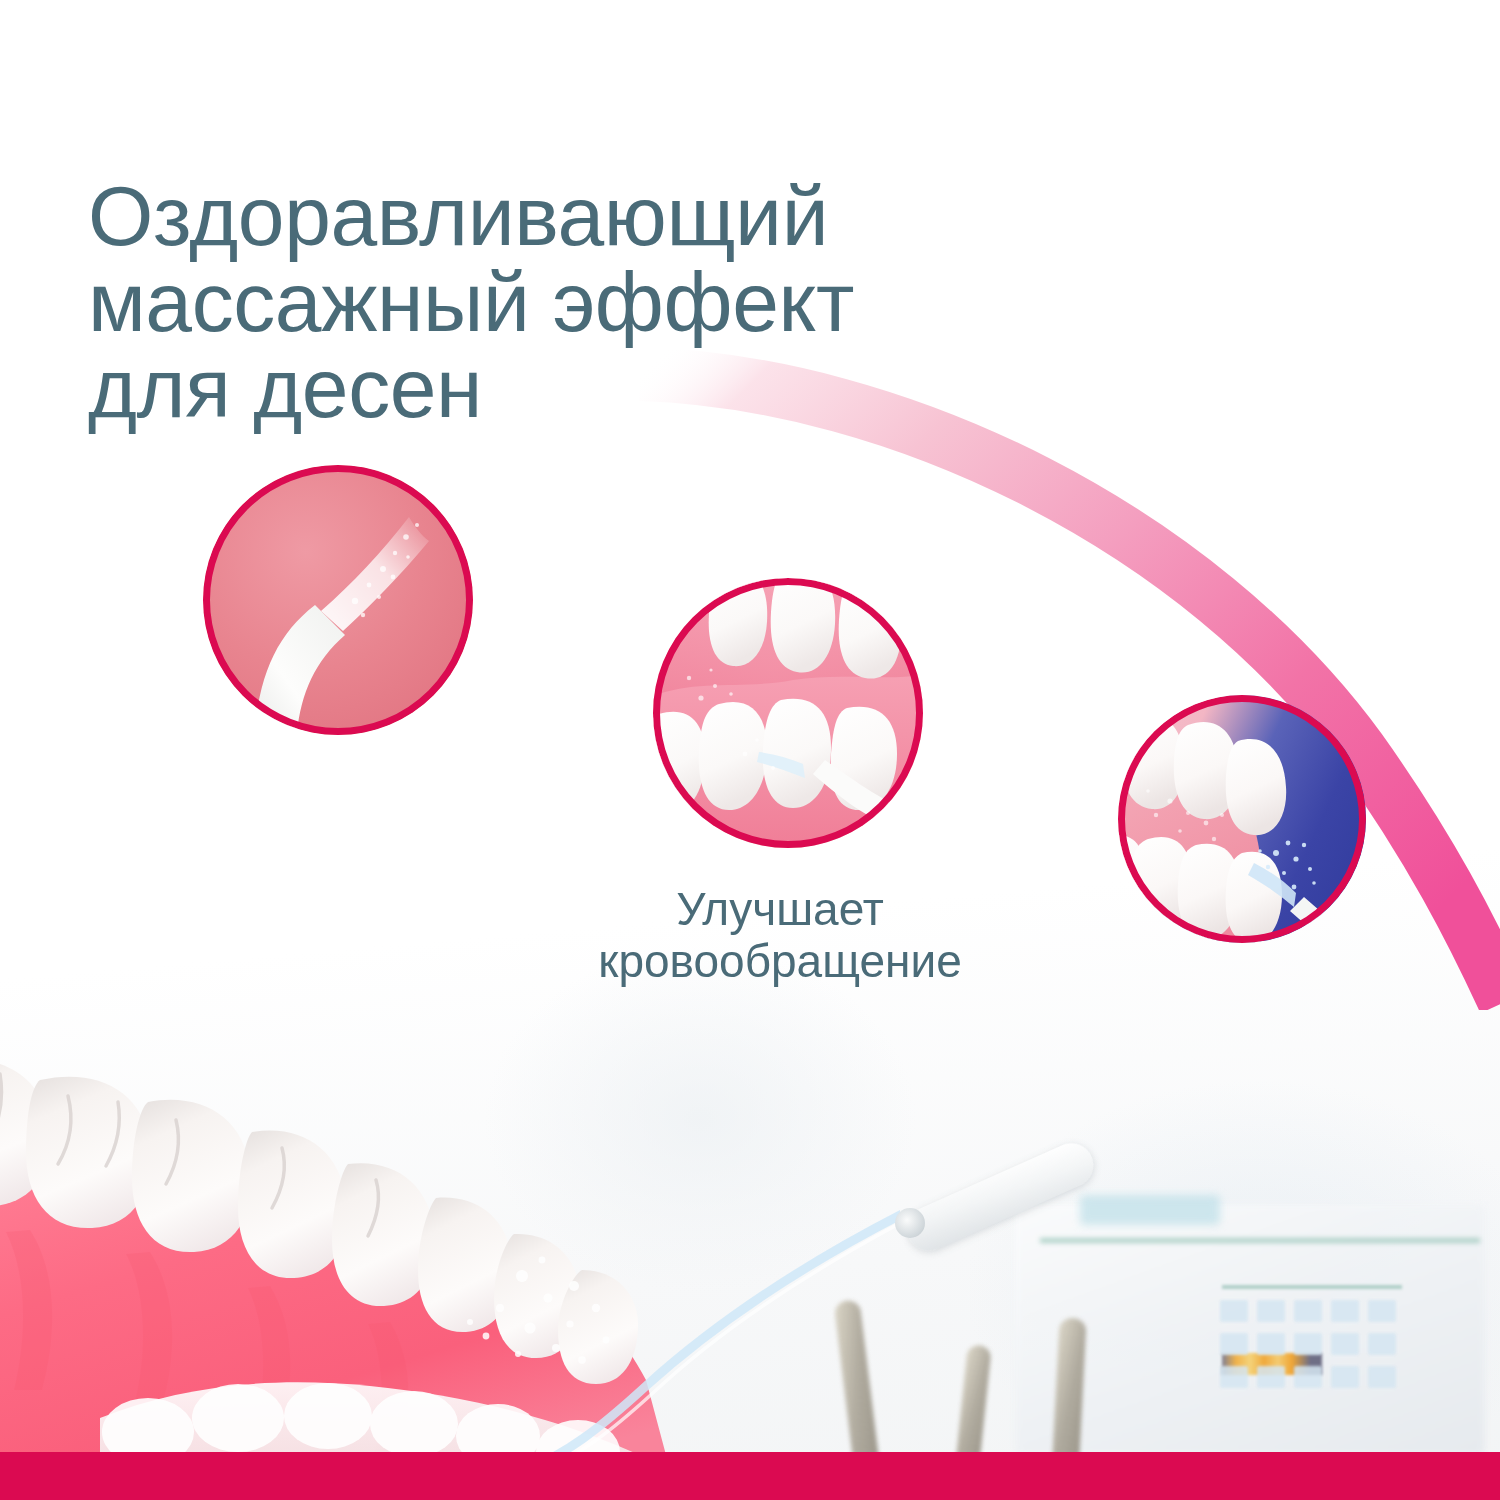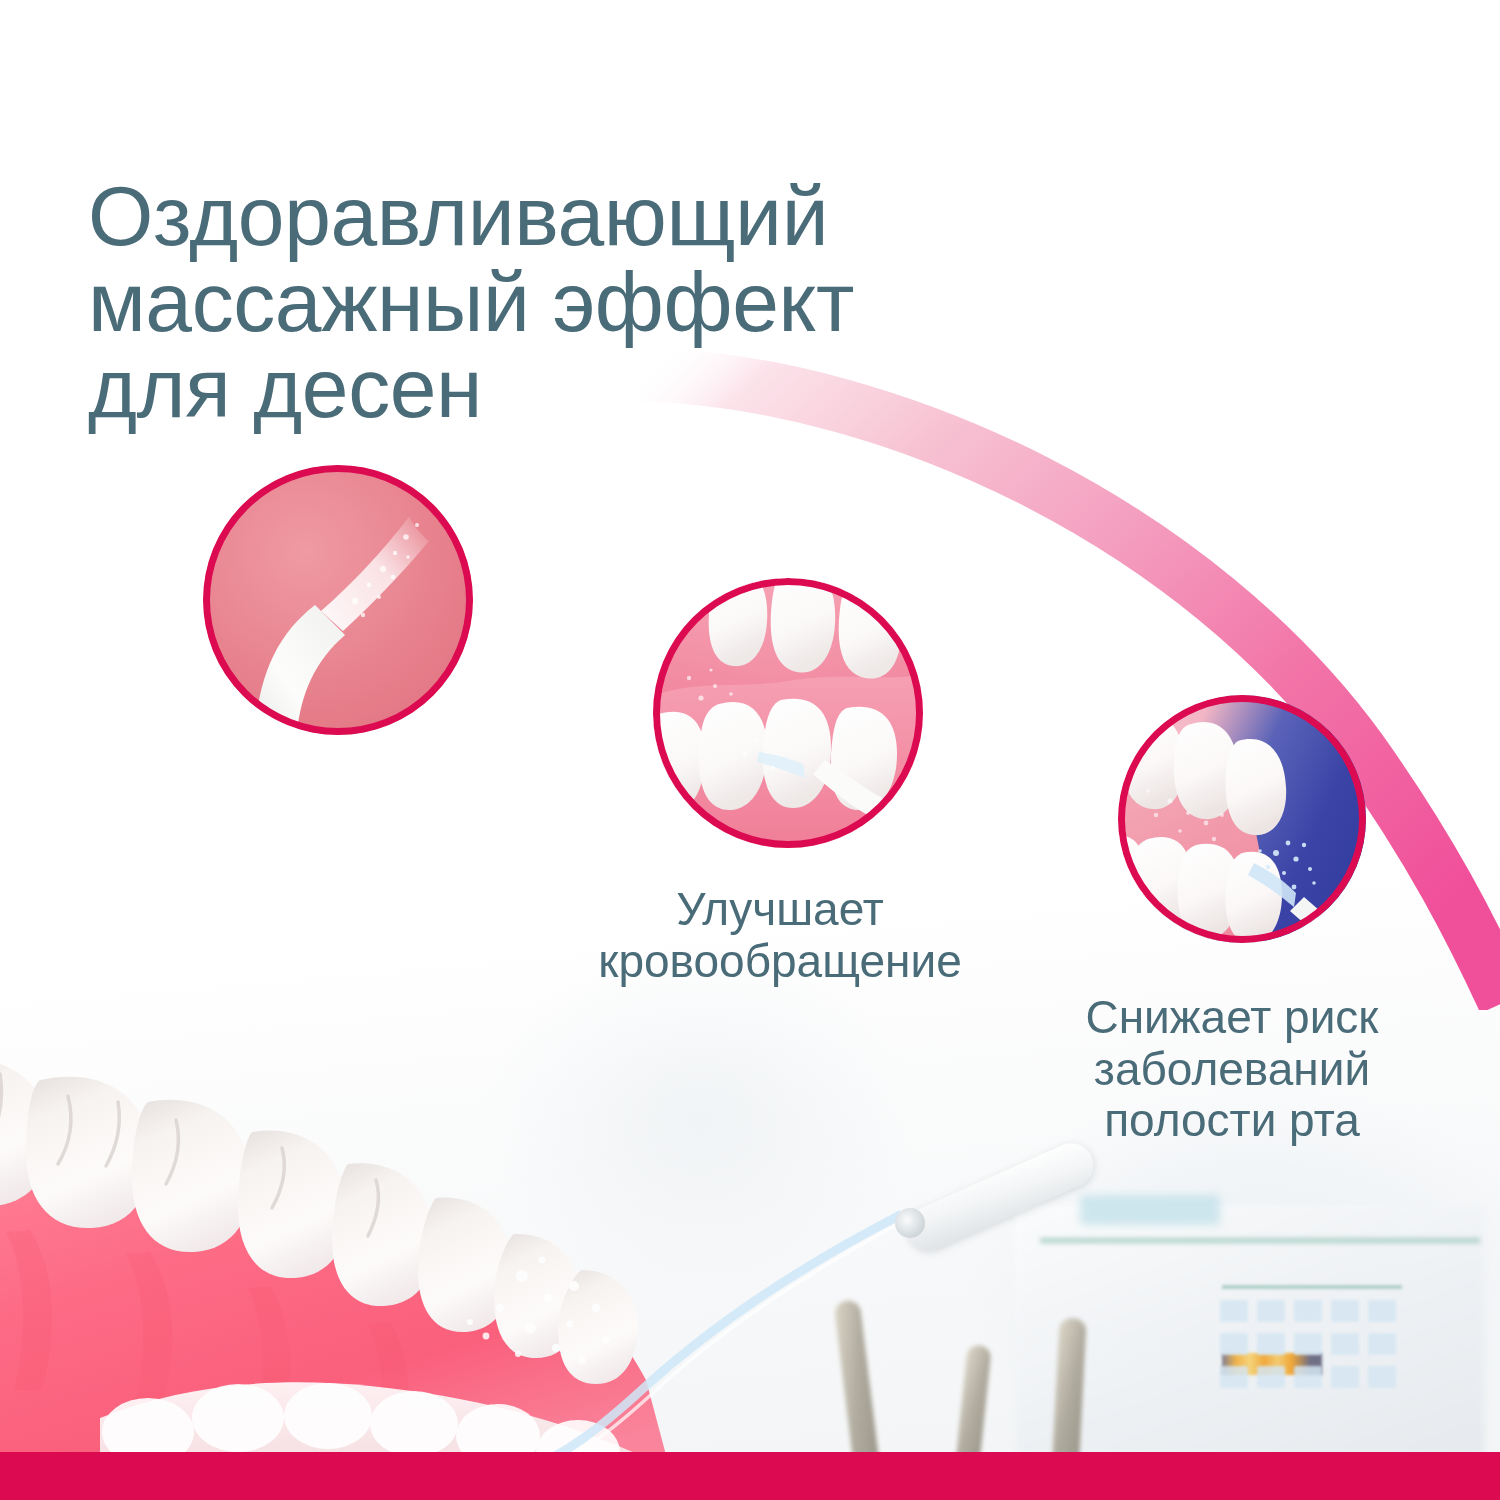--- a/index.html
+++ b/index.html
@@ -372,23 +372,20 @@
           <circle cx="104" cy="120" r="2"></circle>
         <circle cx="30" cy="96" r="1.8"></circle>
           <circle cx="96" cy="144" r="2.2"></circle>
       </g>
     </svg>
     <div class="ring"></div>
   </div>
 
   <div class="caption" id="caption-2">Улучшает
 кровообращение</div>
-  <div class="caption" id="caption-3">Снижает риск
-заболеваний
-полости рта</div>
 
   <svg class="jaw" viewBox="0 0 930 430">
     <defs>
       <linearGradient id="gumBig" x1="0.1" y1="0" x2="0.8" y2="1">
         <stop offset="0%" stop-color="#ff8096"></stop>
         <stop offset="35%" stop-color="#fd6b85"></stop>
         <stop offset="70%" stop-color="#fa607c"></stop>
         <stop offset="100%" stop-color="#f9849b"></stop>
       </linearGradient>
       <linearGradient id="toothBig" x1="0.2" y1="0" x2="0.55" y2="1">

